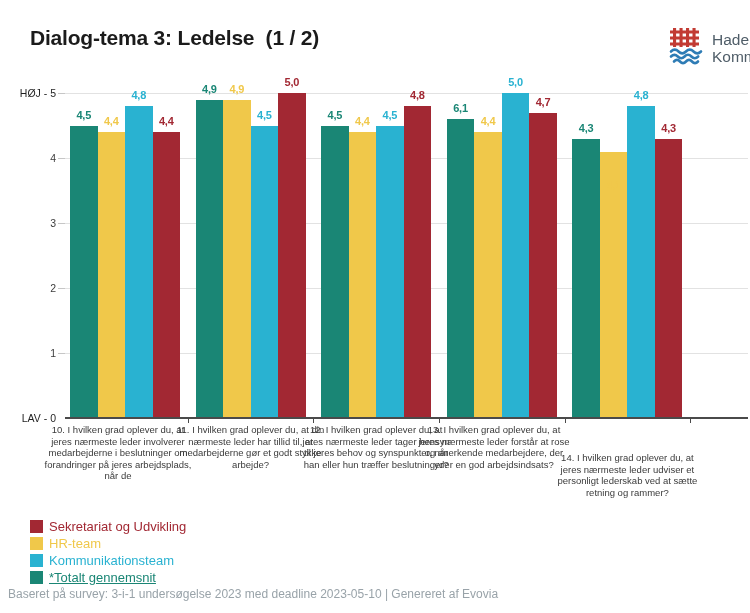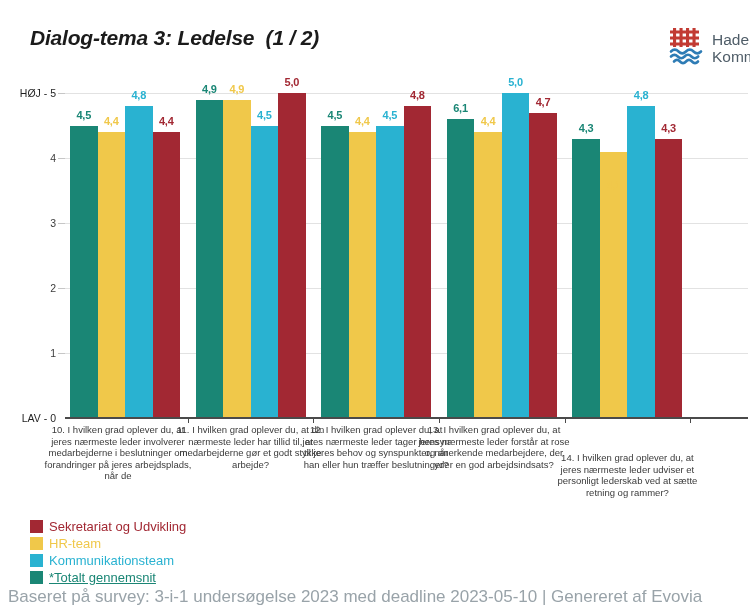--- a/index.html
+++ b/index.html
@@ -2,38 +2,38 @@
 <html><head>
 <meta charset="utf-8">
 <style>
   html,body { margin:0; padding:0; background:#fff; }
   .page {
     position:relative; width:750px; height:613px; background:#ffffff;
     overflow:hidden; font-family:"Liberation Sans","DejaVu Sans",sans-serif;
   }
   .title {
     position:absolute; left:30px; top:26px; font-size:21px; font-weight:bold;
-    font-style:italic; color:#1b1b1b; white-space:pre; letter-spacing:-0.2px;
+    color:#1b1b1b; white-space:pre; letter-spacing:-0.2px;
   }
   .logo { position:absolute; left:668px; top:27px; display:flex; align-items:center; }
   .logo-text { margin-left:8px; font-size:15.5px; color:#4f5d68; line-height:1.12; white-space:nowrap; }
   .chart { position:absolute; left:0; top:0; width:750px; height:613px; }
   .gridline { position:absolute; left:65px; width:683px; height:1px; background:#e2e2e2; }
   .ytick { position:absolute; left:58px; width:7px; height:1px; background:#c6c6c6; }
   .ylabel { position:absolute; left:0; width:56px; text-align:right; font-size:10.5px; color:#3c3c3c; transform:translateY(-50%); }
   .ylabel.endpoint { color:#1f1f1f; }
   .baseline { position:absolute; left:65px; width:683px; height:2px; background:#4a4a4a; top:417px; }
   .btick { position:absolute; width:1px; height:4px; background:#4a4a4a; top:419px; }
   .bar { position:absolute; }
   .bar-label { position:absolute; width:44px; text-align:center; font-size:11px; font-weight:bold; letter-spacing:-0.2px; }
   .xlabel { position:absolute; top:424px; width:152px; text-align:center; font-size:9.5px; line-height:1.22; color:#3a3a3a; }
   .legend { position:absolute; left:30px; top:518px; }
   .legend-item { display:flex; align-items:center; height:17px; font-size:13px; cursor:default; }
   .swatch { width:13px; height:13px; margin-right:6px; flex:0 0 auto; }
-  .footer { position:absolute; left:8px; top:587px; font-size:17px; color:#99a3a9; }
+  .footer { position:absolute; left:8px; top:587px; font-size:12px; color:#99a3a9; }
 </style>
 </head>
 <body>
 
 <div class="page">
 
   <div class="title">Dialog-tema 3: Ledelse  (1 / 2)</div>
 
   <div class="logo">
     <span>

